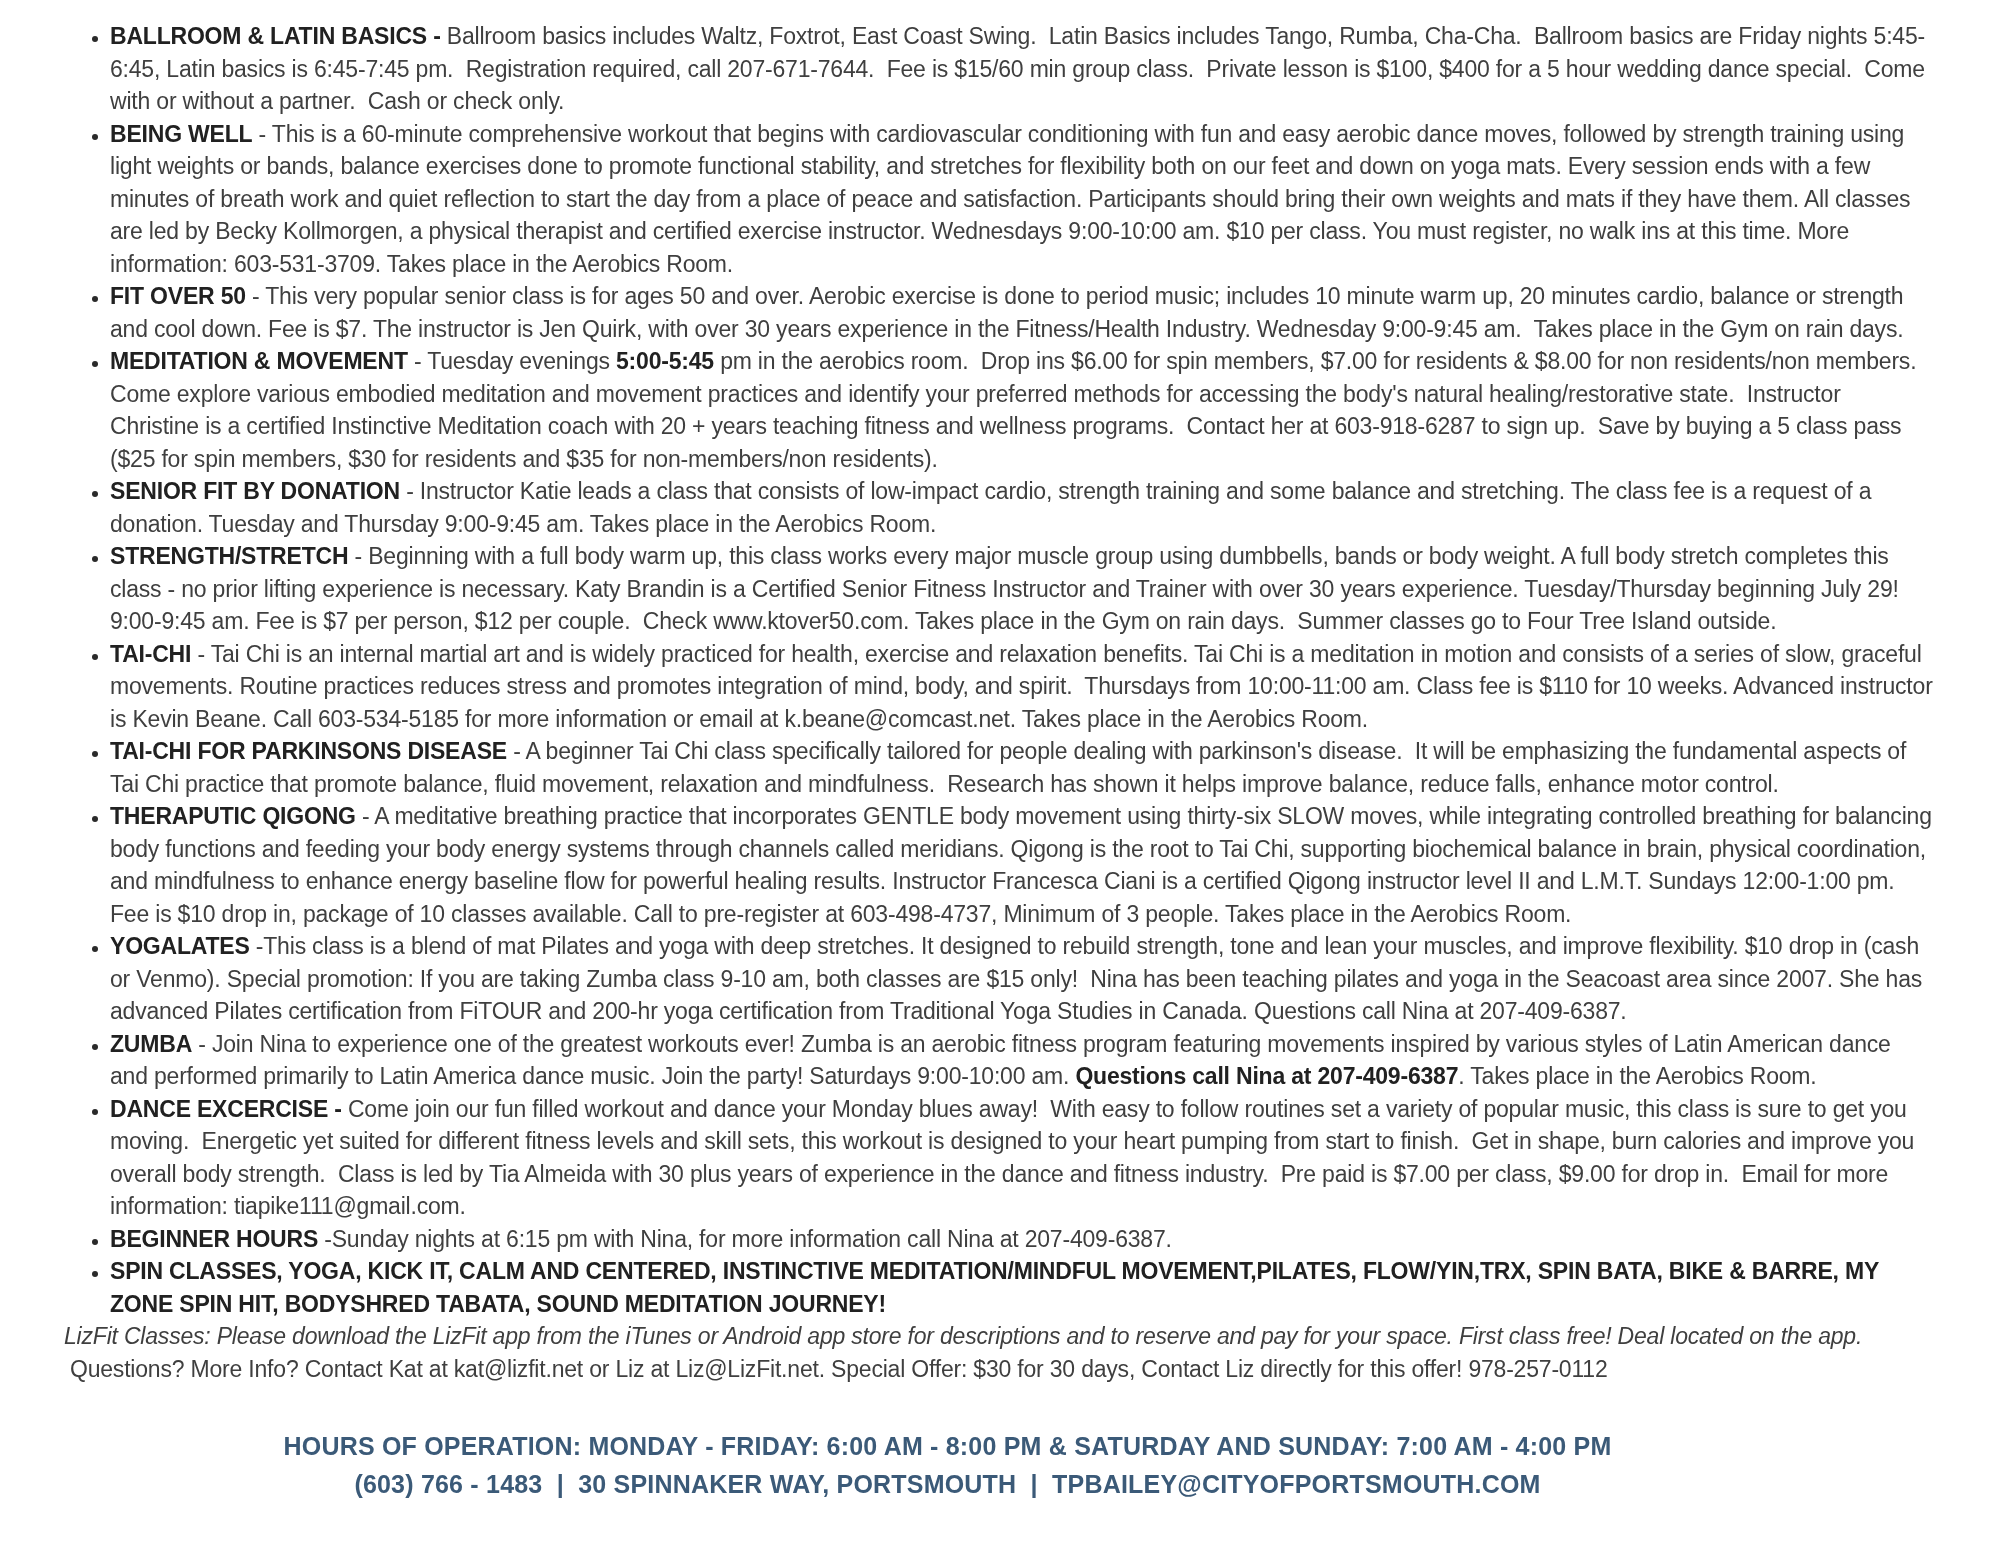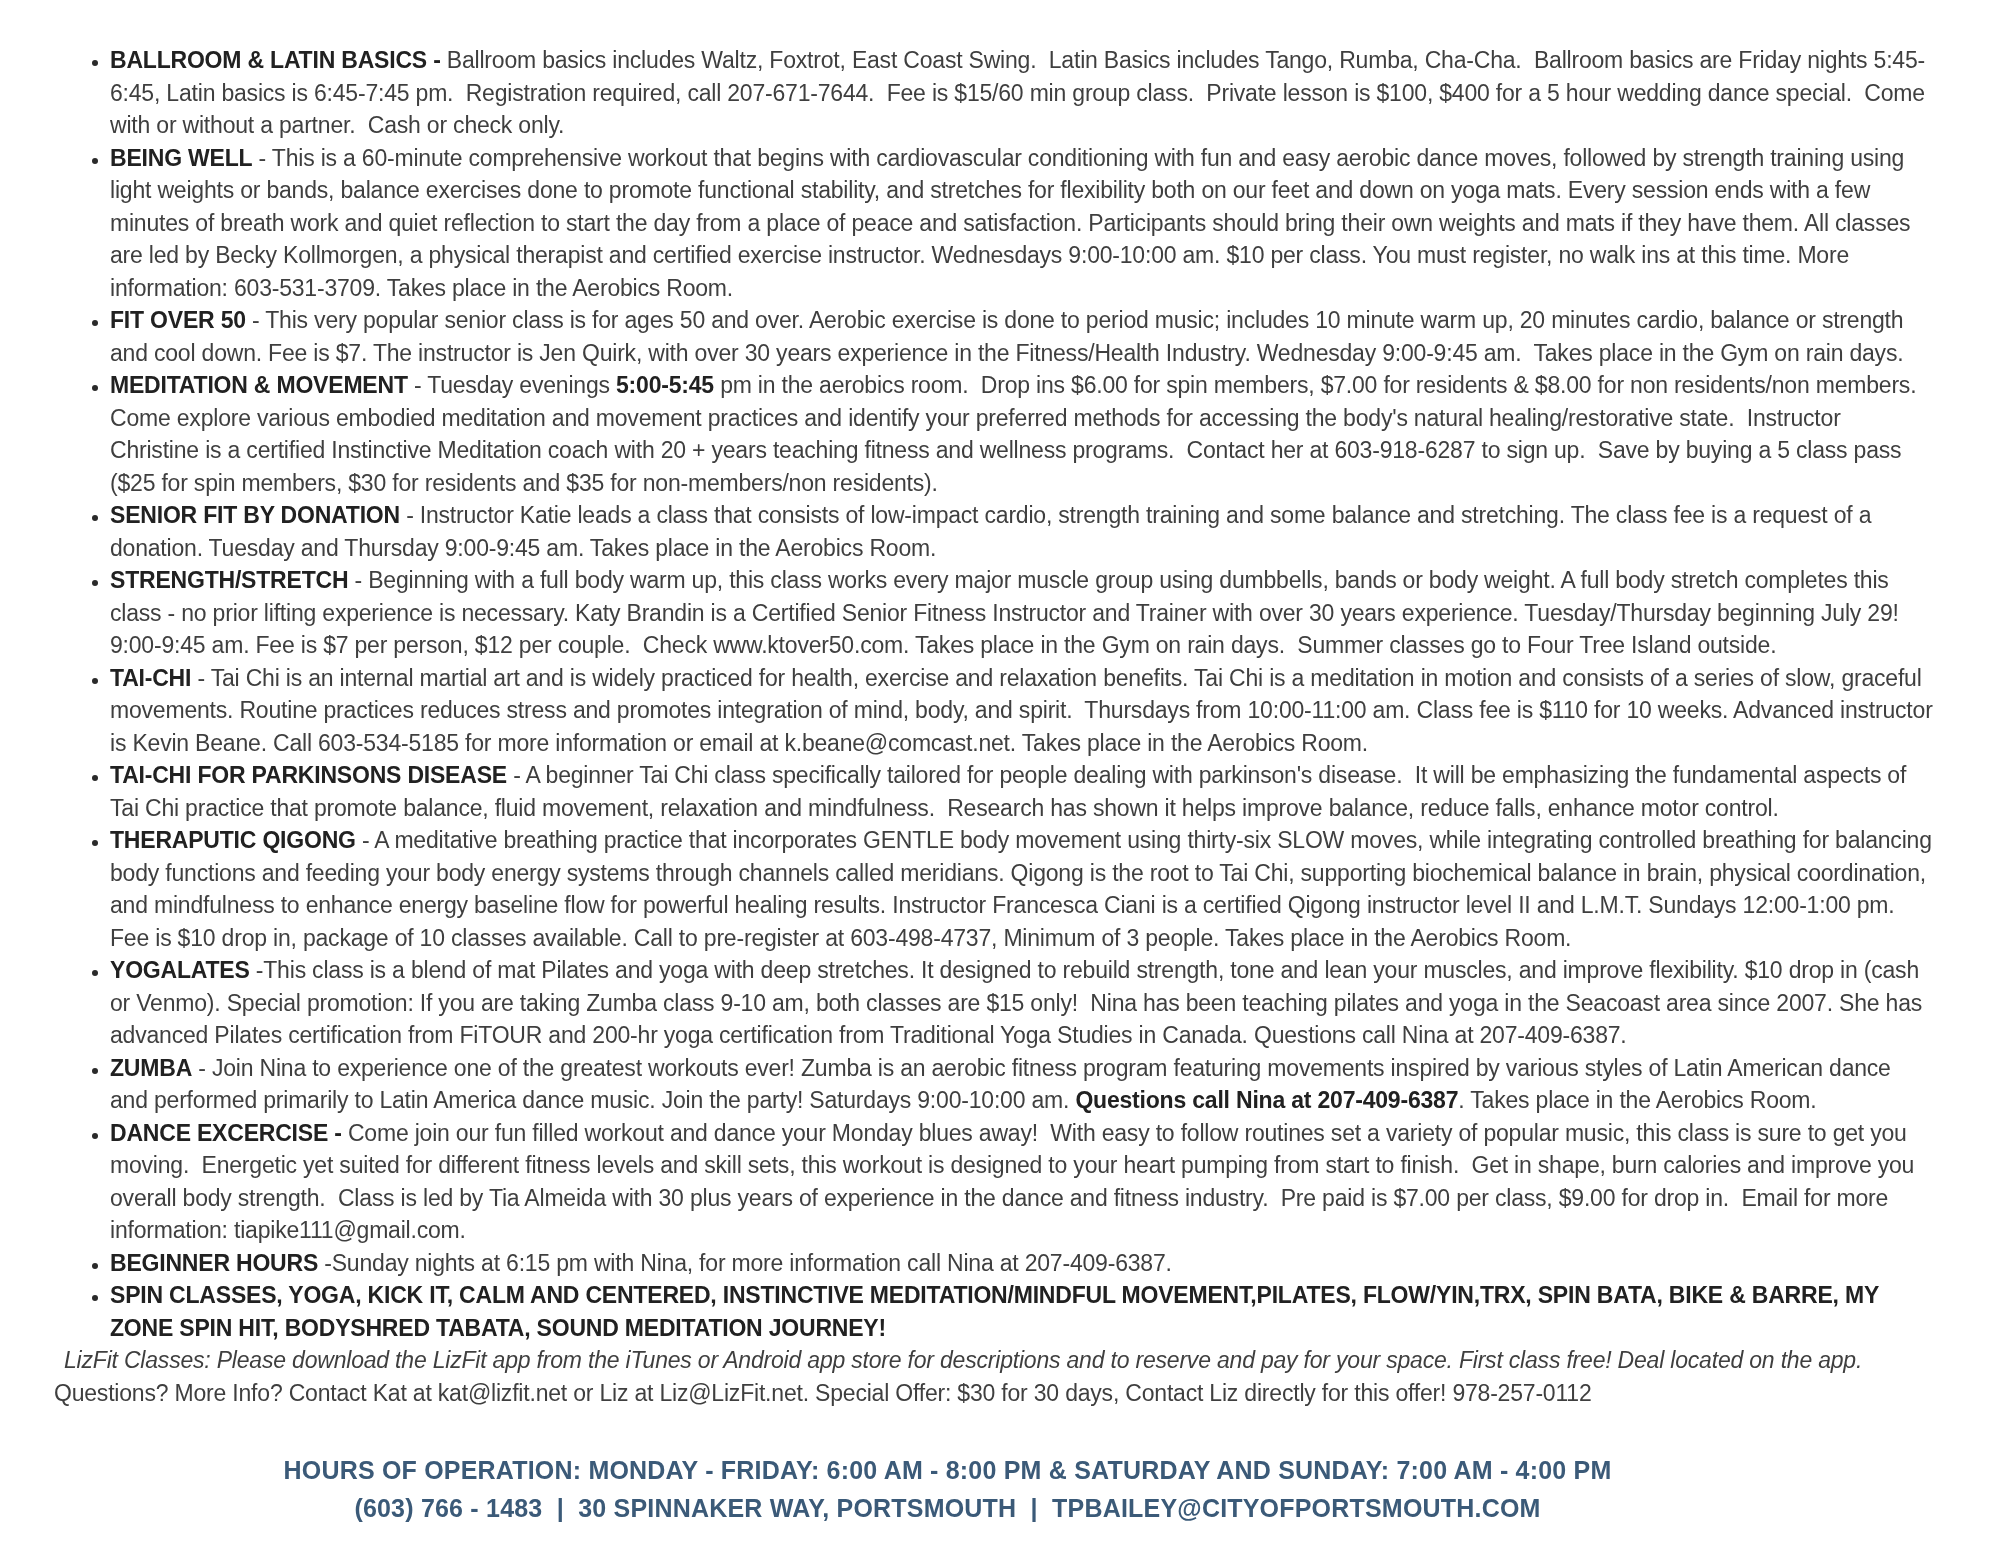--- a/index.html
+++ b/index.html
@@ -9,21 +9,21 @@
   }
   body {
     width: 2000px;
     height: 1545px;
     overflow: hidden;
     font-family: "Liberation Sans", sans-serif;
     color: #3f3f3f;
     -webkit-font-smoothing: antialiased;
   }
   .doc {
-    padding-top: 44px;
+    padding-top: 20px;
     box-sizing: border-box;
     width: 2000px;
     height: 1348px;
   }
   ul.class-list {
     margin: 0;
     padding: 0 66px 0 110px;
     list-style: disc outside;
     font-size: 23px;
     line-height: 32.5px;
@@ -48,21 +48,21 @@
   }
   .note {
     font-size: 23px;
     line-height: 32.5px;
     letter-spacing: -0.2px;
     white-space: pre-wrap;
     padding-right: 66px;
   }
   .note.see-bottom { margin-left: 100px; }
   .note.lizfit     { margin-left: 64px; font-style: italic; }
-  .note.questions  { margin-left: 54px; }
+  .note.questions  { margin-left: 70px; }
   .footer {
     margin-top: 42px;
     width: 1895px;
     text-align: center;
     font-weight: bold;
     color: #3b5a78;
     font-size: 25px;
     line-height: 38px;
     letter-spacing: 0.2px;
   }

